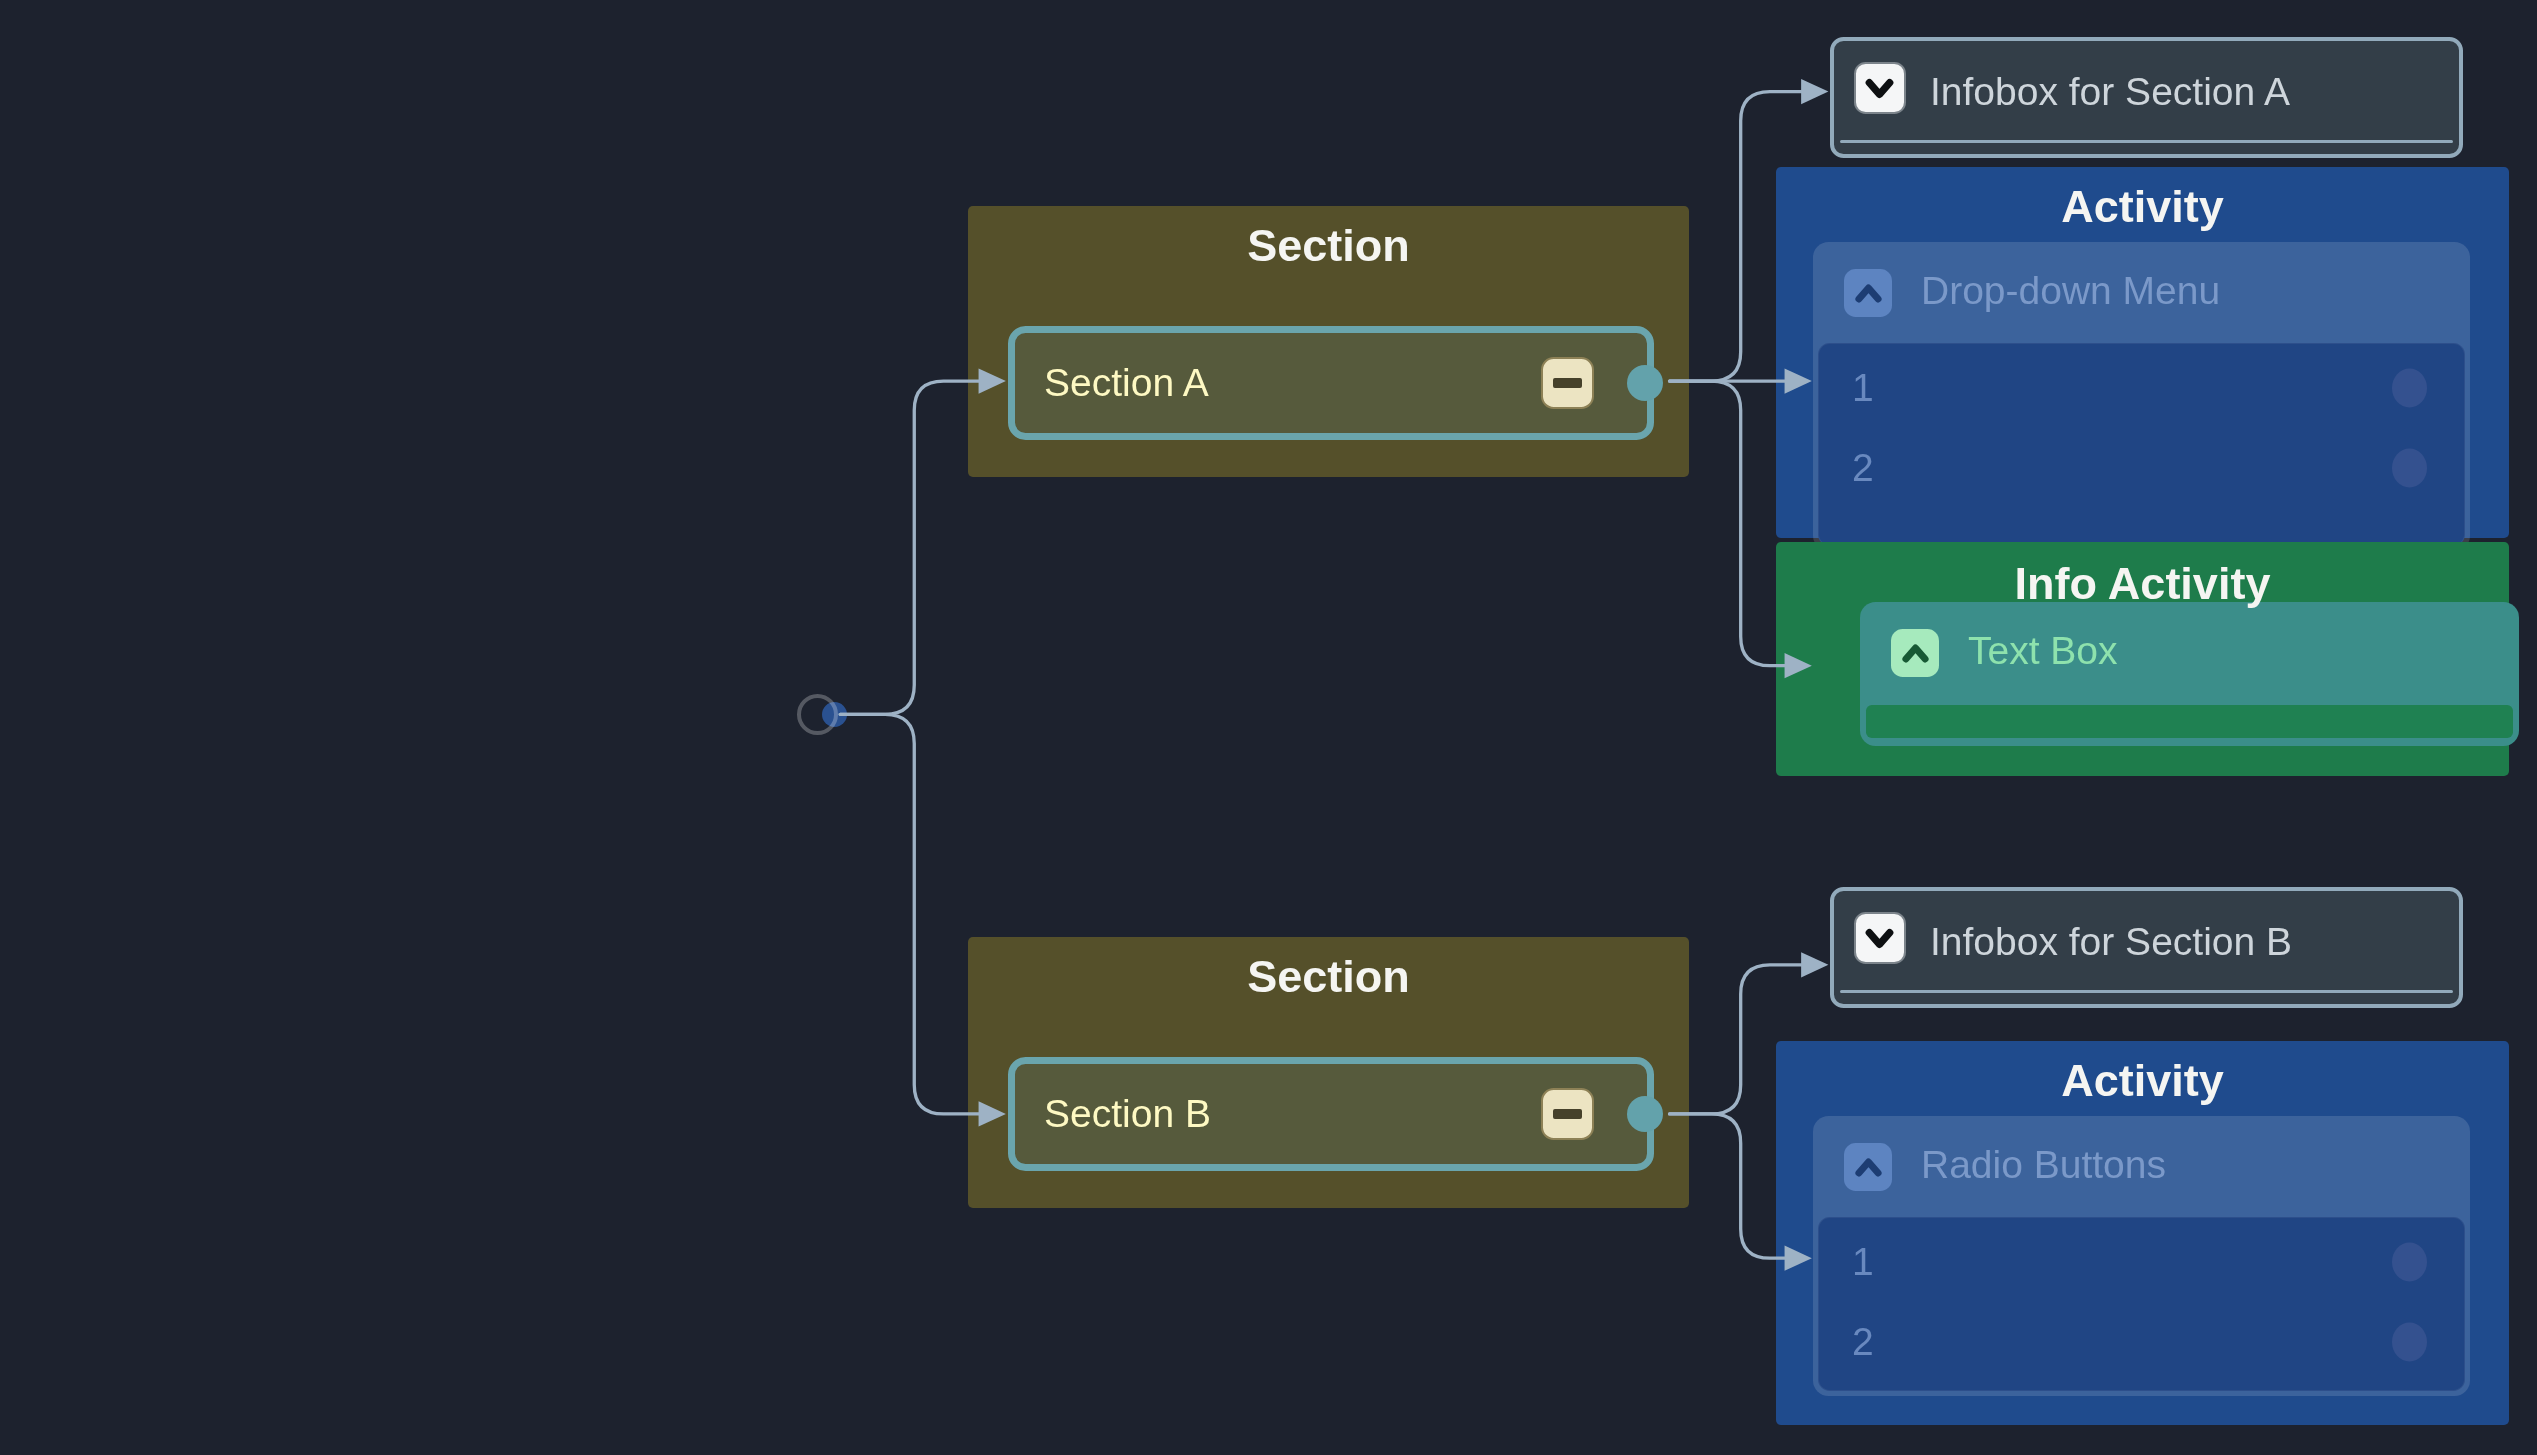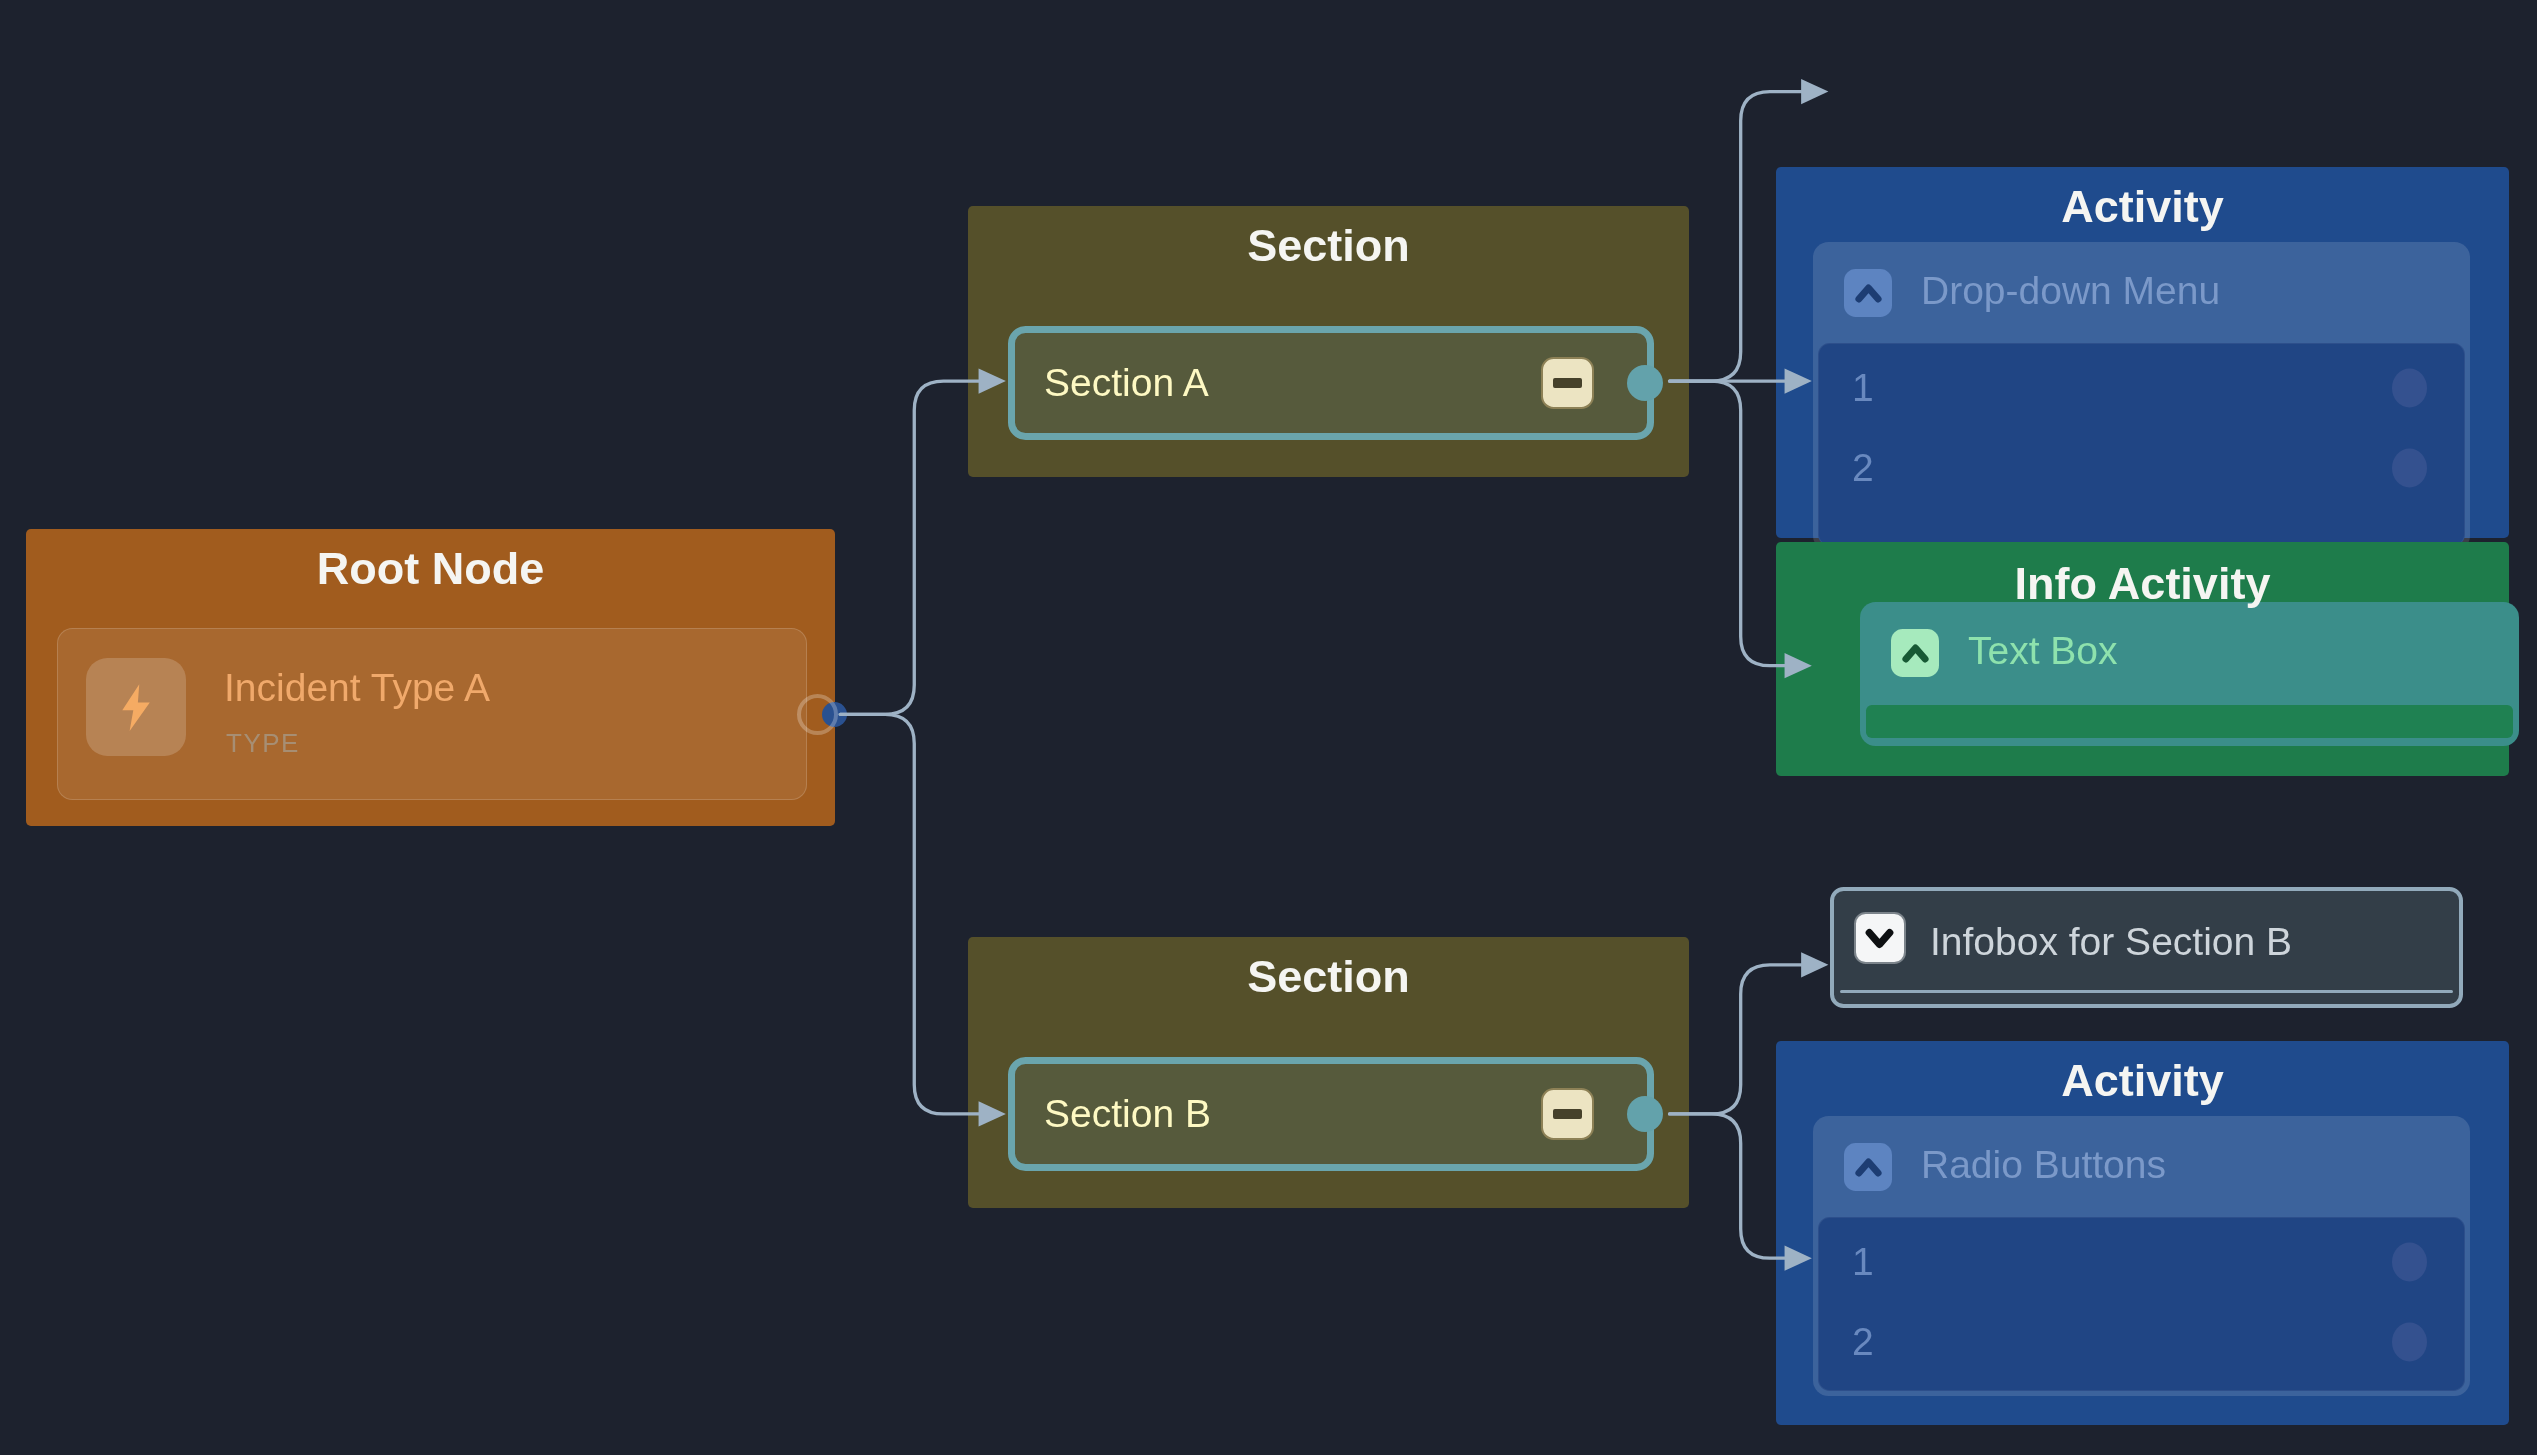--- a/index.html
+++ b/index.html
@@ -121,32 +121,20 @@
     background:#1f8152;border-radius:5.8px;
   }
   
   #edges{position:absolute;left:0;top:0;width:2538px;height:1456px;z-index:5;pointer-events:none;}
 </style>
 </head>
 <body>
 
 <div id="canvas" class="dots">
 
-  <div id="root-node" class="node dots">
-    <div class="node-title">Root Node</div>
-    <div id="root-entry">
-      <div id="root-icon">
-        <svg width="55" height="55" viewBox="0 0 24 24">
-            <path d="M13.2 1.8 L5.8 13.2 H10.6 L9.0 22.2 L17.8 9.8 H12.6 Z" fill="#f5ab63"></path>
-          </svg>
-      </div>
-      <div id="root-entry-label">Incident Type A</div>
-      <div id="root-entry-sub">TYPE</div>
-    </div>
-  </div>
   <div id="root-port-dot"></div>
   <div id="root-port-ring"></div>
 
   <div id="section-top" class="node section-node dots">
     <div class="node-title">Section</div>
     <div class="section-row">
       <div class="section-row-label">Section A</div>
       <div class="collapse-button">
         <div class="minus-bar"></div>
       </div>
@@ -158,20 +146,28 @@
     <div class="node-title">Section</div>
     <div class="section-row">
       <div class="section-row-label">Section B</div>
       <div class="collapse-button">
         <div class="minus-bar"></div>
       </div>
       <div class="section-port"></div>
     </div>
   </div>
 
+  <div id="infobox-top" class="infobox">
+    <div class="infobox-icon">
+      <svg width="35" height="35" viewBox="0 0 24 24">
+          <path d="M5 8 L12 16 L19 8" fill="none" stroke="#0e1012" stroke-width="5" stroke-linecap="round" stroke-linejoin="round"></path>
+        </svg>
+    </div>
+    <div class="infobox-label">Infobox for Section A</div>
+  </div>
 
   <div id="infobox-bottom" class="infobox">
     <div class="infobox-icon">
       <svg width="35" height="35" viewBox="0 0 24 24">
           <path d="M5 8 L12 16 L19 8" fill="none" stroke="#0e1012" stroke-width="5" stroke-linecap="round" stroke-linejoin="round"></path>
         </svg>
     </div>
     <div class="infobox-label">Infobox for Section B</div>
   </div>
 

